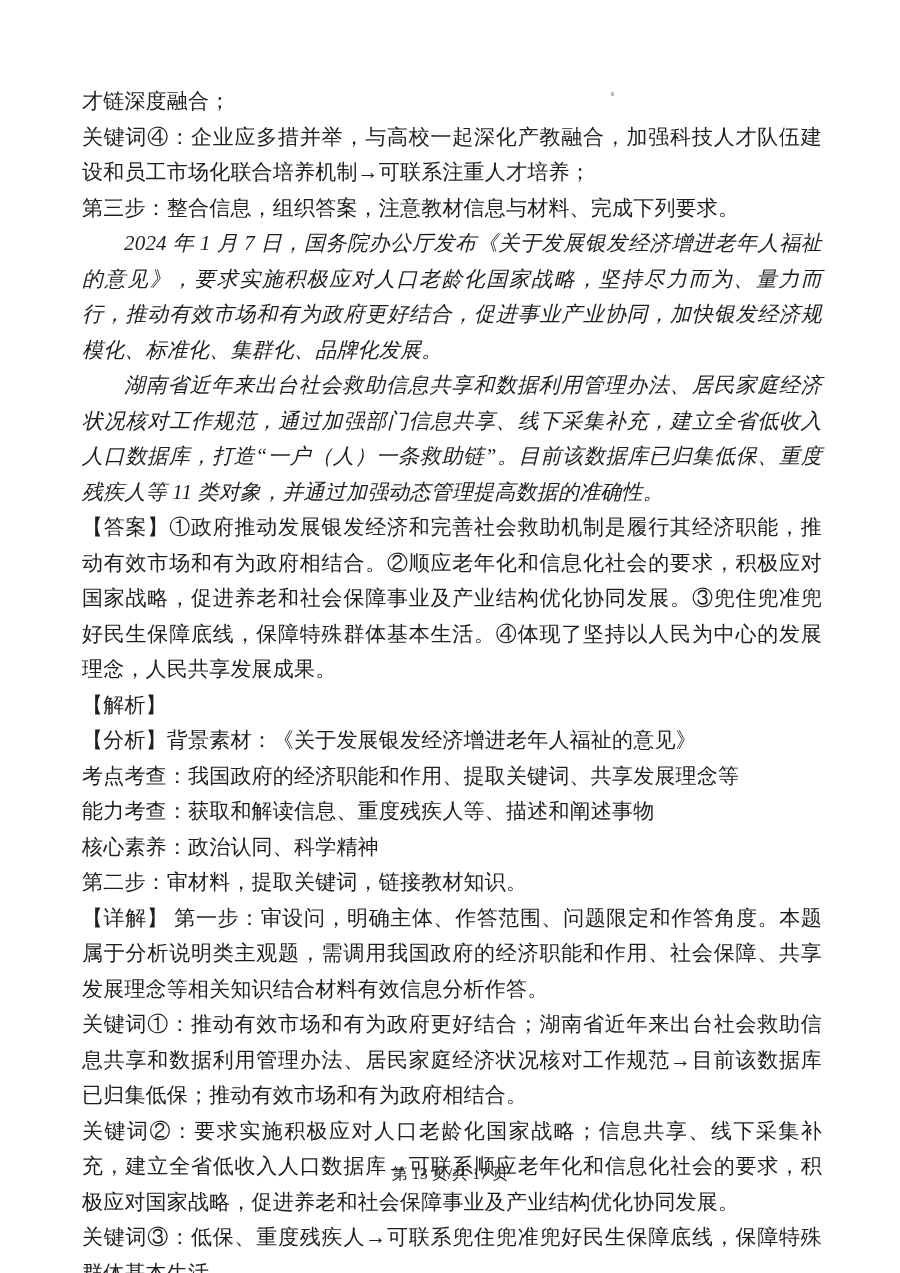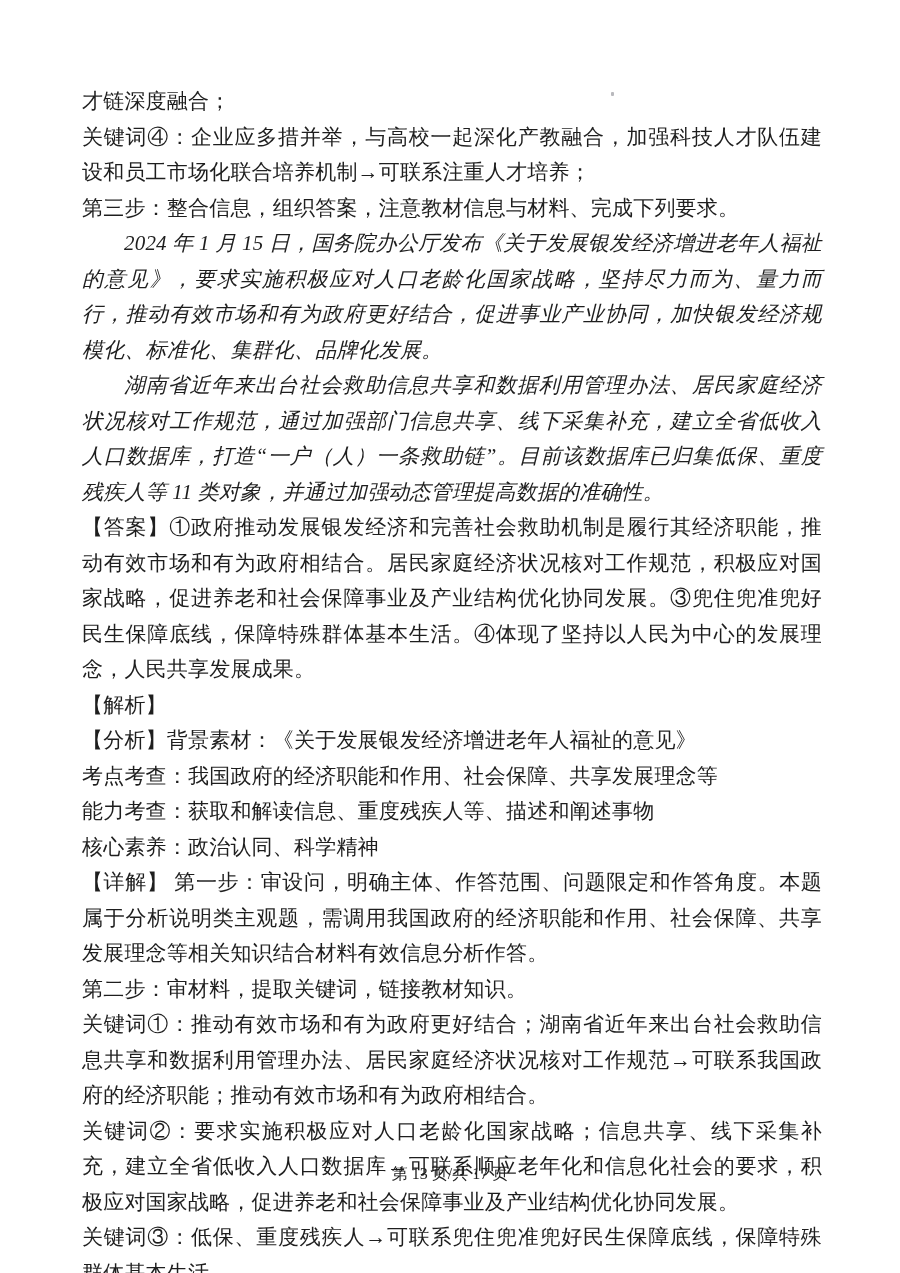--- a/index.html
+++ b/index.html
@@ -57,29 +57,29 @@
 </head>
 <body>
 
 <div class="page">
   <span class="artifact-dot"></span>
 
   <div class="content">
     <p>才链深度融合；</p>
     <p>关键词④：企业应多措并举，与高校一起深化产教融合，加强科技人才队伍建设和员工市场化联合培养机制→可联系注重人才培养；</p>
     <p>第三步：整合信息，组织答案，注意教材信息与材料、完成下列要求。</p>
-    <p class="kai">2024 年 1 月 15 日，国务院办公厅发布《关于发展银发经济增进老年人福祉的意见》，要求实施积极应对人口老龄化国家战略，坚持尽力而为、量力而行，推动有效市场和有为政府更好结合，促进事业产业协同，加快银发经济规模化、标准化、集群化、品牌化发展。</p>
+    <p class="kai">2024 年 1 月 7 日，国务院办公厅发布《关于发展银发经济增进老年人福祉的意见》，要求实施积极应对人口老龄化国家战略，坚持尽力而为、量力而行，推动有效市场和有为政府更好结合，促进事业产业协同，加快银发经济规模化、标准化、集群化、品牌化发展。</p>
     <p class="kai">湖南省近年来出台社会救助信息共享和数据利用管理办法、居民家庭经济状况核对工作规范，通过加强部门信息共享、线下采集补充，建立全省低收入人口数据库，打造“一户（人）一条救助链”。目前该数据库已归集低保、重度残疾人等 11 类对象，并通过加强动态管理提高数据的准确性。</p>
-    <p>【答案】①政府推动发展银发经济和完善社会救助机制是履行其经济职能，推动有效市场和有为政府相结合。居民家庭经济状况核对工作规范，积极应对国家战略，促进养老和社会保障事业及产业结构优化协同发展。③兜住兜准兜好民生保障底线，保障特殊群体基本生活。④体现了坚持以人民为中心的发展理念，人民共享发展成果。</p>
+    <p>【答案】①政府推动发展银发经济和完善社会救助机制是履行其经济职能，推动有效市场和有为政府相结合。②顺应老年化和信息化社会的要求，积极应对国家战略，促进养老和社会保障事业及产业结构优化协同发展。③兜住兜准兜好民生保障底线，保障特殊群体基本生活。④体现了坚持以人民为中心的发展理念，人民共享发展成果。</p>
     <p>【解析】</p>
     <p>【分析】背景素材：《关于发展银发经济增进老年人福祉的意见》</p>
-    <p>考点考查：我国政府的经济职能和作用、社会保障、共享发展理念等</p>
+    <p>考点考查：我国政府的经济职能和作用、提取关键词、共享发展理念等</p>
     <p>能力考查：获取和解读信息、重度残疾人等、描述和阐述事物</p>
     <p>核心素养：政治认同、科学精神</p>
+    <p>第二步：审材料，提取关键词，链接教材知识。</p>
     <p>【详解】 第一步：审设问，明确主体、作答范围、问题限定和作答角度。本题属于分析说明类主观题，需调用我国政府的经济职能和作用、社会保障、共享发展理念等相关知识结合材料有效信息分析作答。</p>
-    <p>第二步：审材料，提取关键词，链接教材知识。</p>
-    <p>关键词①：推动有效市场和有为政府更好结合；湖南省近年来出台社会救助信息共享和数据利用管理办法、居民家庭经济状况核对工作规范→可联系我国政府的经济职能；推动有效市场和有为政府相结合。</p>
+    <p>关键词①：推动有效市场和有为政府更好结合；湖南省近年来出台社会救助信息共享和数据利用管理办法、居民家庭经济状况核对工作规范→目前该数据库已归集低保；推动有效市场和有为政府相结合。</p>
     <p>关键词②：要求实施积极应对人口老龄化国家战略；信息共享、线下采集补充，建立全省低收入人口数据库→可联系顺应老年化和信息化社会的要求，积极应对国家战略，促进养老和社会保障事业及产业结构优化协同发展。</p>
     <p>关键词③：低保、重度残疾人→可联系兜住兜准兜好民生保障底线，保障特殊群体基本生活。</p>
   </div>
 
   <div class="footer">第 13 页/共 17 页</div>
 </div>
 
 </body></html>

